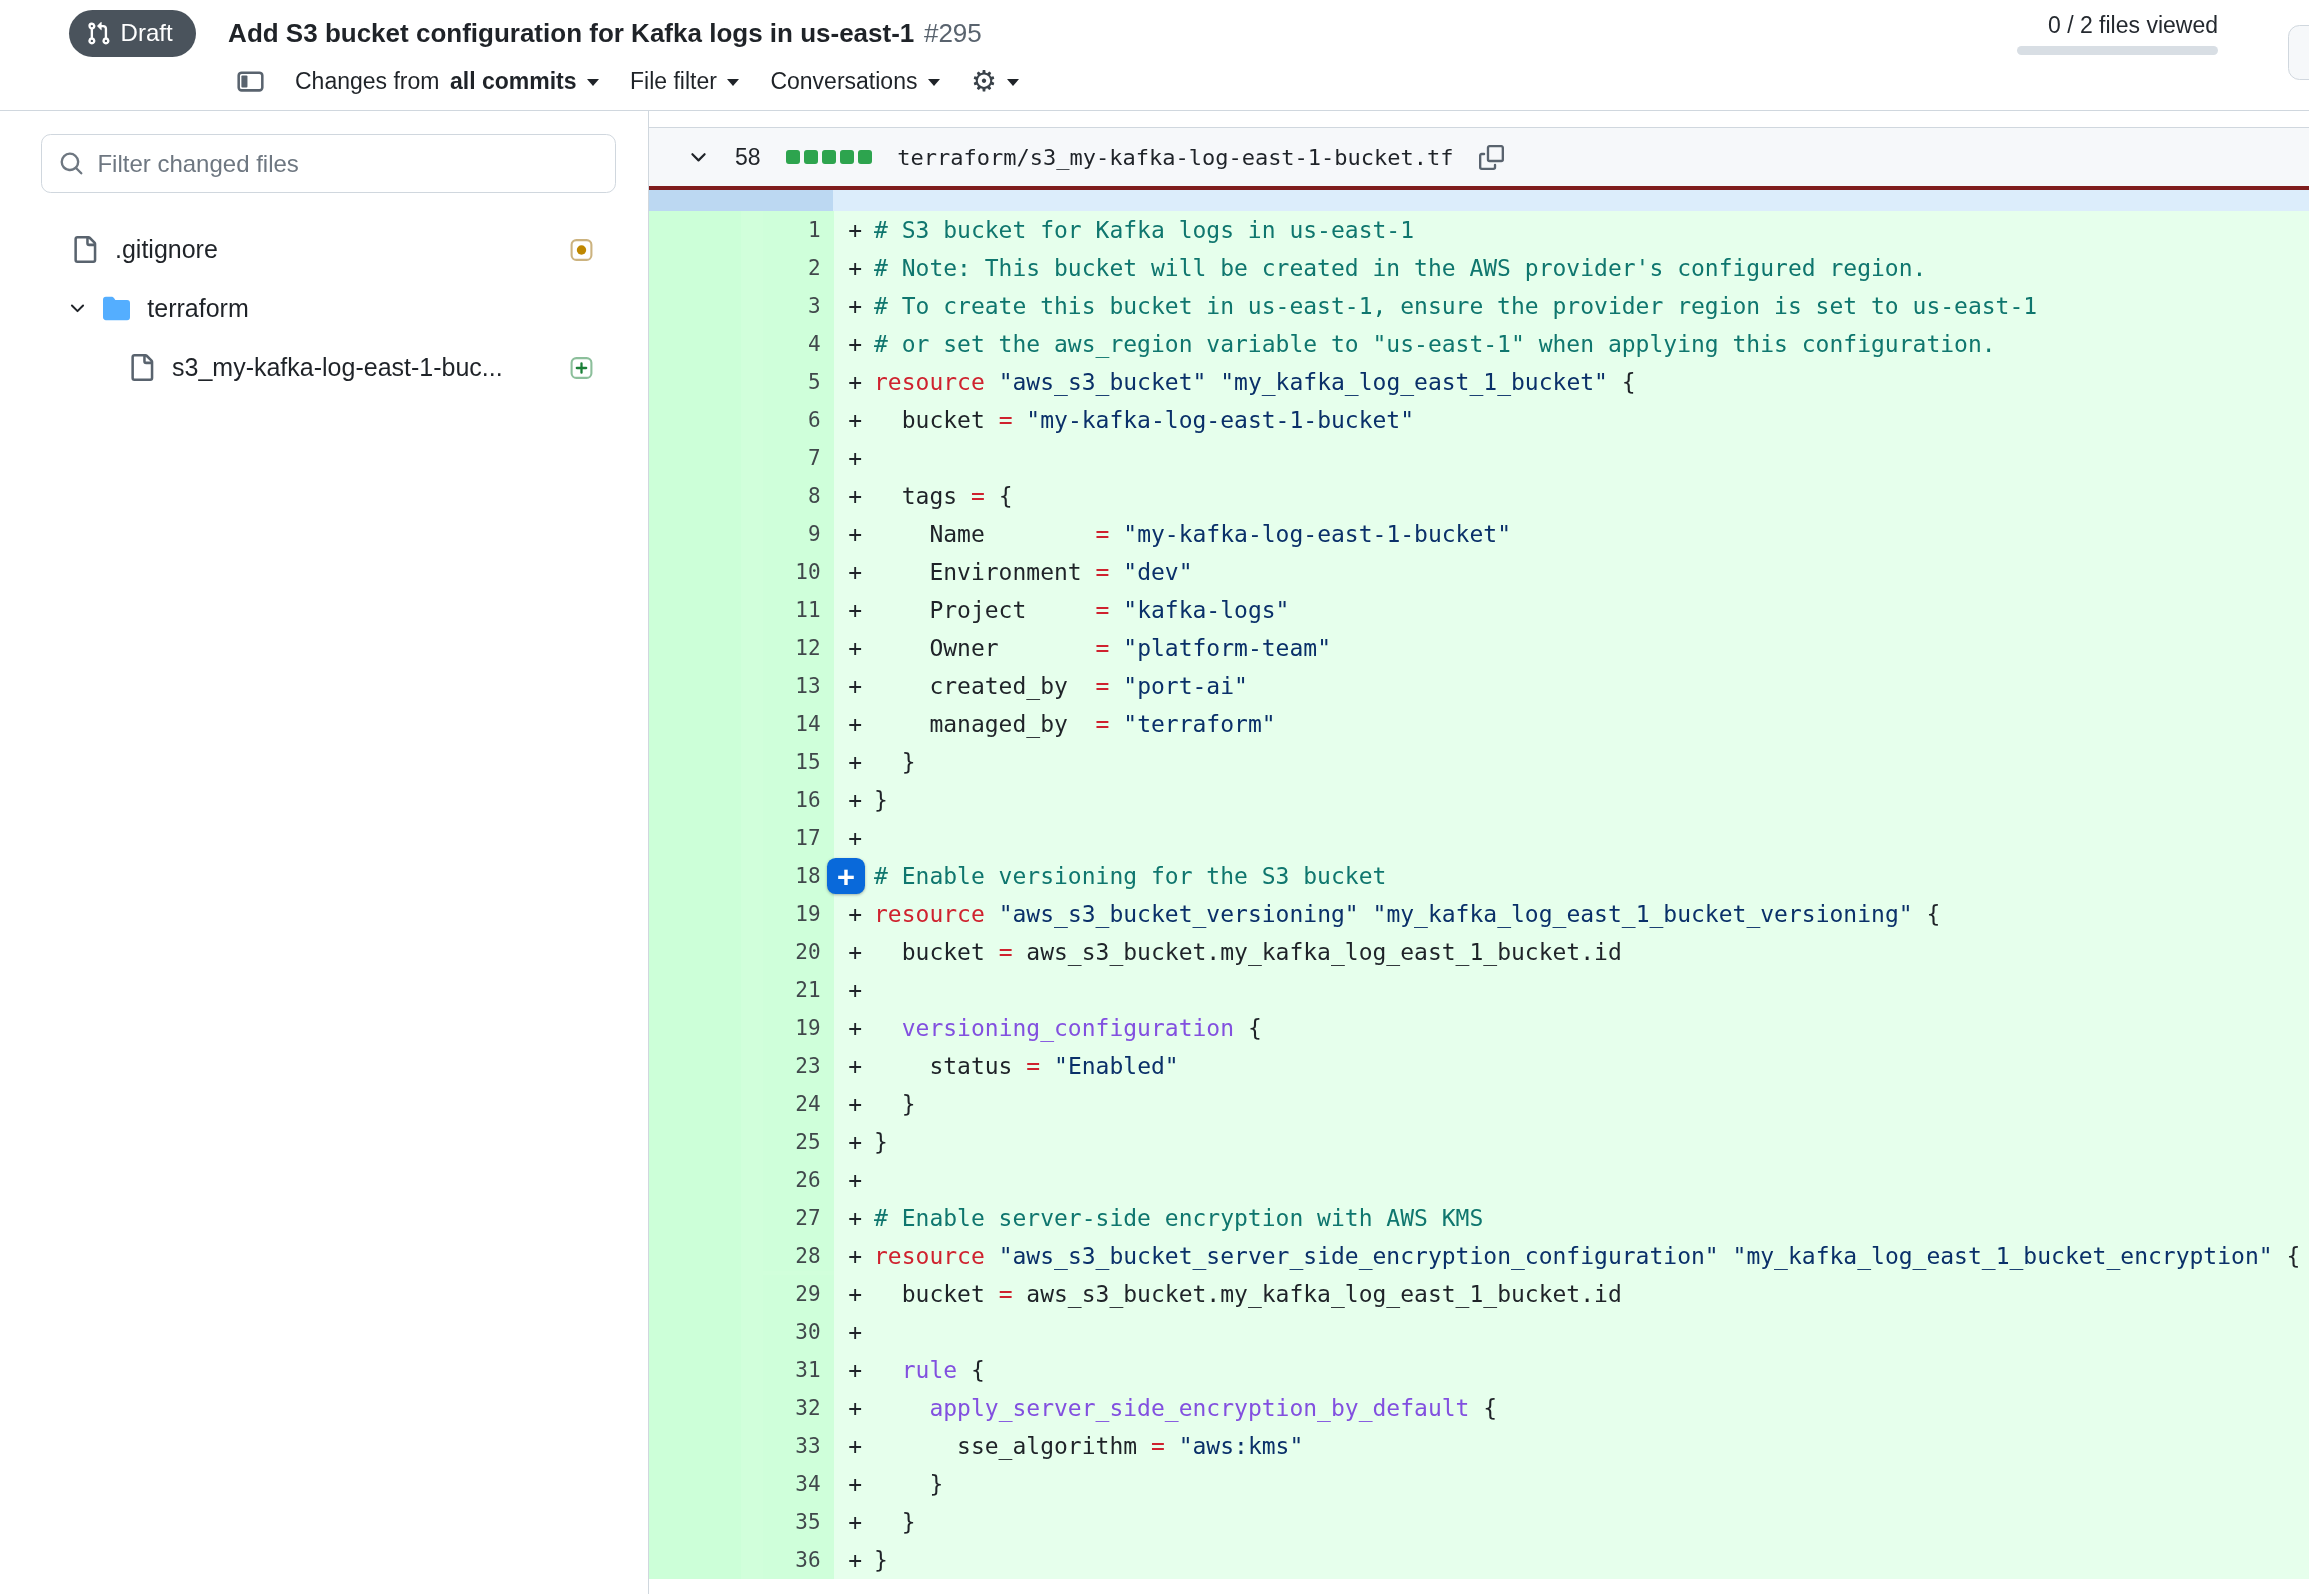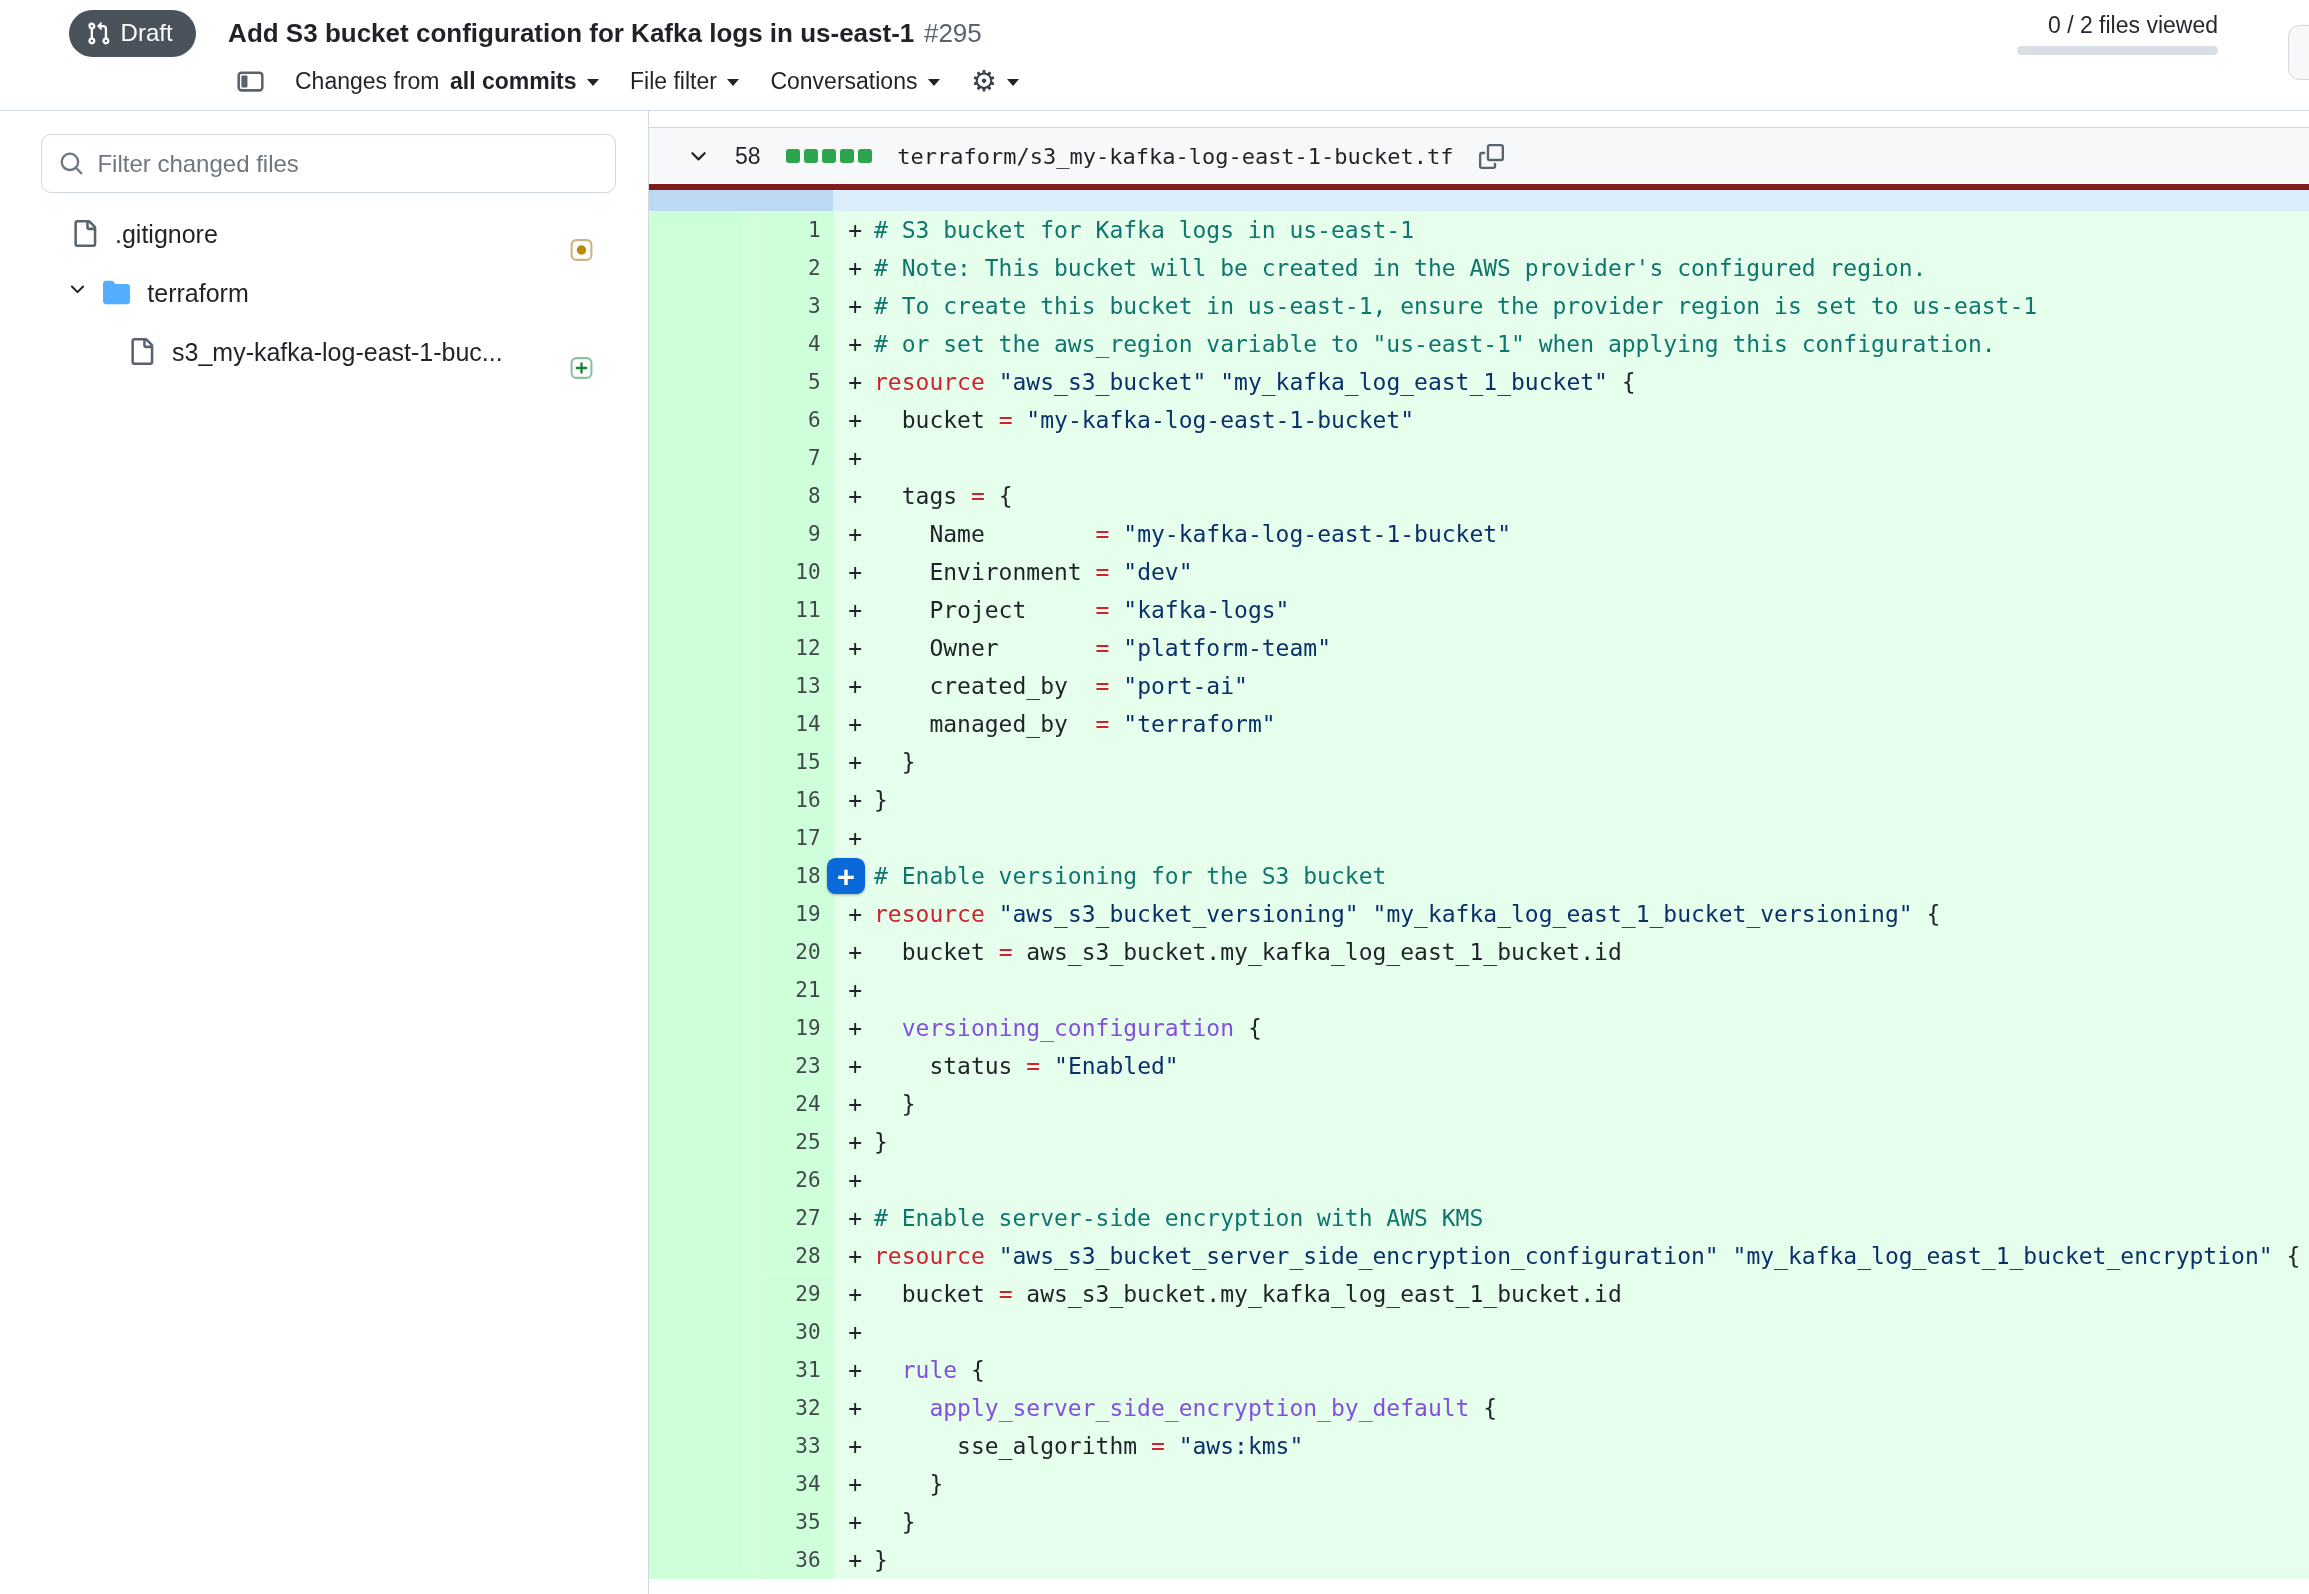--- a/index.html
+++ b/index.html
@@ -32,30 +32,30 @@
   .content { display:flex; height:1484px; }
   aside.sidebar { width:649px; border-right:1px solid #d0d7de; padding-top:23px; flex:none; }
   main.diff-pane { flex:1; padding-top:16.3px; overflow:hidden; }
 
   
   .filter-box { margin-left:41px; width:575px; height:59px; border:1px solid #d0d7de; border-radius:9.6px;
     display:flex; align-items:center; gap:13.4px; padding:0 17px; background:#fff; }
   .filter-box input { border:none; outline:none; flex:1; font-size:24px; font-family:inherit; color:#1f2328; }
   .filter-box input::placeholder { color:#6e7781; }
   .tree { margin-top:27px; }
-  .tree-row { height:59px; display:flex; position:relative; font-size:25px; cursor:pointer; }
+  .tree-row { height:59px; display:flex; align-items:center; position:relative; font-size:25px; cursor:pointer; }
   .tree-row .label { margin-left:17px; white-space:nowrap; }
   .row-gitignore { padding-left:71px; }
   .row-terraform { padding-left:67px; }
   .row-terraform .folder { margin-left:15.3px; }
   .row-s3file { padding-left:128px; }
   .status-ico { position:absolute; right:54px; top:50%; transform:translateY(-50%); }
 
   
-  .file-header { height:63px; background:#f6f8fa; border-top:1px solid #d0d7de; border-bottom:6px solid #7f1d1d;
+  .file-header { height:63px; background:#f6f8fa; border-top:1px solid #d0d7de; border-bottom:4px solid #7f1d1d;
     display:flex; align-items:center; gap:25px; padding-left:38px;text-align:center; }
   .collapse-btn, .icon-btn { background:none; border:none; display:flex; align-items:center; cursor:pointer; }
   .stat-count { font-size:23px; color:#1f2328; }
   .stat-blocks { display:flex; gap:3.8px; }
   .stat-block { width:14.3px; height:14.3px; border-radius:2.9px; background:#2da44e; }
   .file-name { font-family:"DejaVu Sans Mono","Liberation Mono",monospace; font-size:22px; color:#1f2328;
     text-decoration:none; white-space:nowrap; }
 
   
   .hunk-strip { height:21px; display:flex; }

